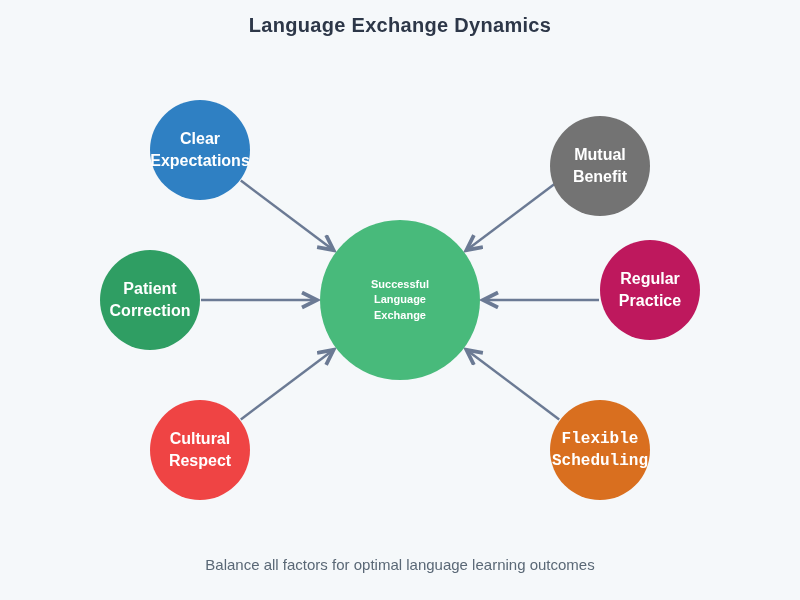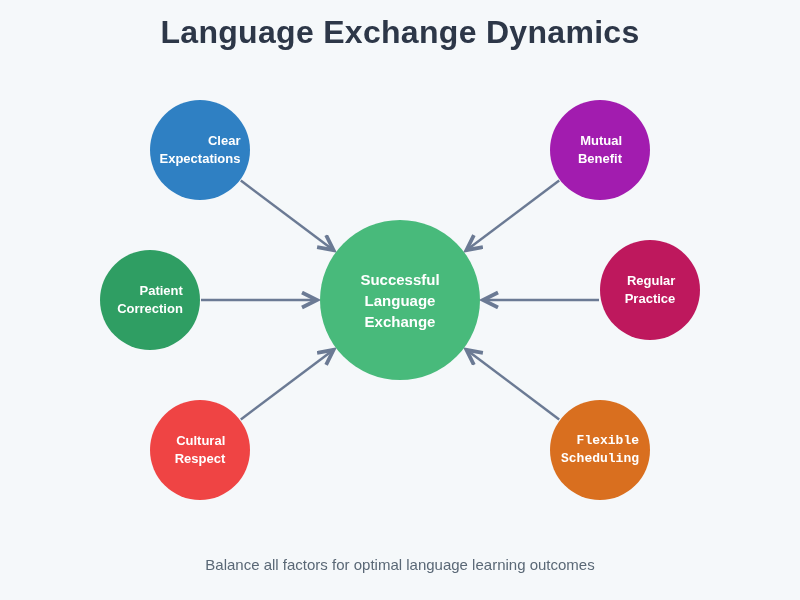--- a/index.html
+++ b/index.html
@@ -9,21 +9,21 @@
     width: 800px;
     height: 600px;
     overflow: hidden;
   }
   .title {
     position: absolute;
     top: 14px;
     left: 0;
     width: 100%;
     text-align: center;
-    font-size: 32px;
+    font-size: 20px;
     font-weight: bold;
     margin: 0;
     letter-spacing: 0.3px;
   }
   .caption {
     position: absolute;
     top: 556px;
     left: 0;
     width: 100%;
     text-align: center;
@@ -39,22 +39,22 @@
     position: absolute;
     border-radius: 50%;
     display: flex;
     align-items: center;
     justify-content: center;
     text-align: center;
     color: #ffffff;
     font-weight: bold;
     line-height: 1.4;
   }
-  .node.factor { font-size: 13px; text-align: right; }
-  .node.center { font-size: 15px; }
+  .node.factor { font-size: 16px; }
+  .node.center { font-size: 11px; }
 </style>
 </head>
 <body>
 
 <div id="canvas" style="background: rgb(245, 248, 250);">
   <h1 class="title" style="color: rgb(45, 55, 72);">Language Exchange Dynamics</h1>
   <svg class="arrows" width="800" height="600">
       <defs>
         <marker id="ah" markerWidth="10" markerHeight="10" refX="7" refY="3.5" orient="auto">
           <path d="M1,0.5 L7,3.5 L1,6.5" fill="none" stroke="#6b7a94" stroke-width="1.5"></path>
@@ -64,21 +64,21 @@
       <line x1="559.2" y1="180.6" x2="466.4" y2="250.2" stroke="#6b7a94" stroke-width="2.5" marker-end="url(#ah)"></line>
       <line x1="201" y1="300" x2="317" y2="300" stroke="#6b7a94" stroke-width="2.5" marker-end="url(#ah)"></line>
       <line x1="599" y1="300" x2="483" y2="300" stroke="#6b7a94" stroke-width="2.5" marker-end="url(#ah)"></line>
       <line x1="240.8" y1="419.4" x2="333.6" y2="349.8" stroke="#6b7a94" stroke-width="2.5" marker-end="url(#ah)"></line>
       <line x1="559.2" y1="419.4" x2="466.4" y2="349.8" stroke="#6b7a94" stroke-width="2.5" marker-end="url(#ah)"></line>
     </svg>
   <div id="nodes">
       <div class="node factor" style="left: 150px; top: 100px; width: 100px; height: 100px; background: rgb(47, 128, 195); color: rgb(255, 255, 255);">
         <span>Clear<br>Expectations</span>
       </div>
-      <div class="node factor" style="left: 550px; top: 100px; width: 100px; height: 100px; background: #a21caf; color: rgb(255, 255, 255);">
+      <div class="node factor" style="left: 550px; top: 116px; width: 100px; height: 100px; background: #737373; color: rgb(255, 255, 255);">
         <span>Mutual<br>Benefit</span>
       </div>
       <div class="node factor" style="left: 100px; top: 250px; width: 100px; height: 100px; background: rgb(47, 158, 99); color: rgb(255, 255, 255);">
         <span>Patient<br>Correction</span>
       </div>
       <div class="node factor" style="left: 600px; top: 240px; width: 100px; height: 100px; background: #be185d; color: rgb(255, 255, 255);">
         <span>Regular<br>Practice</span>
       </div>
       <div class="node factor" style="left: 150px; top: 400px; width: 100px; height: 100px; background: #ef4444; color: rgb(255, 255, 255);">
         <span>Cultural<br>Respect</span>

